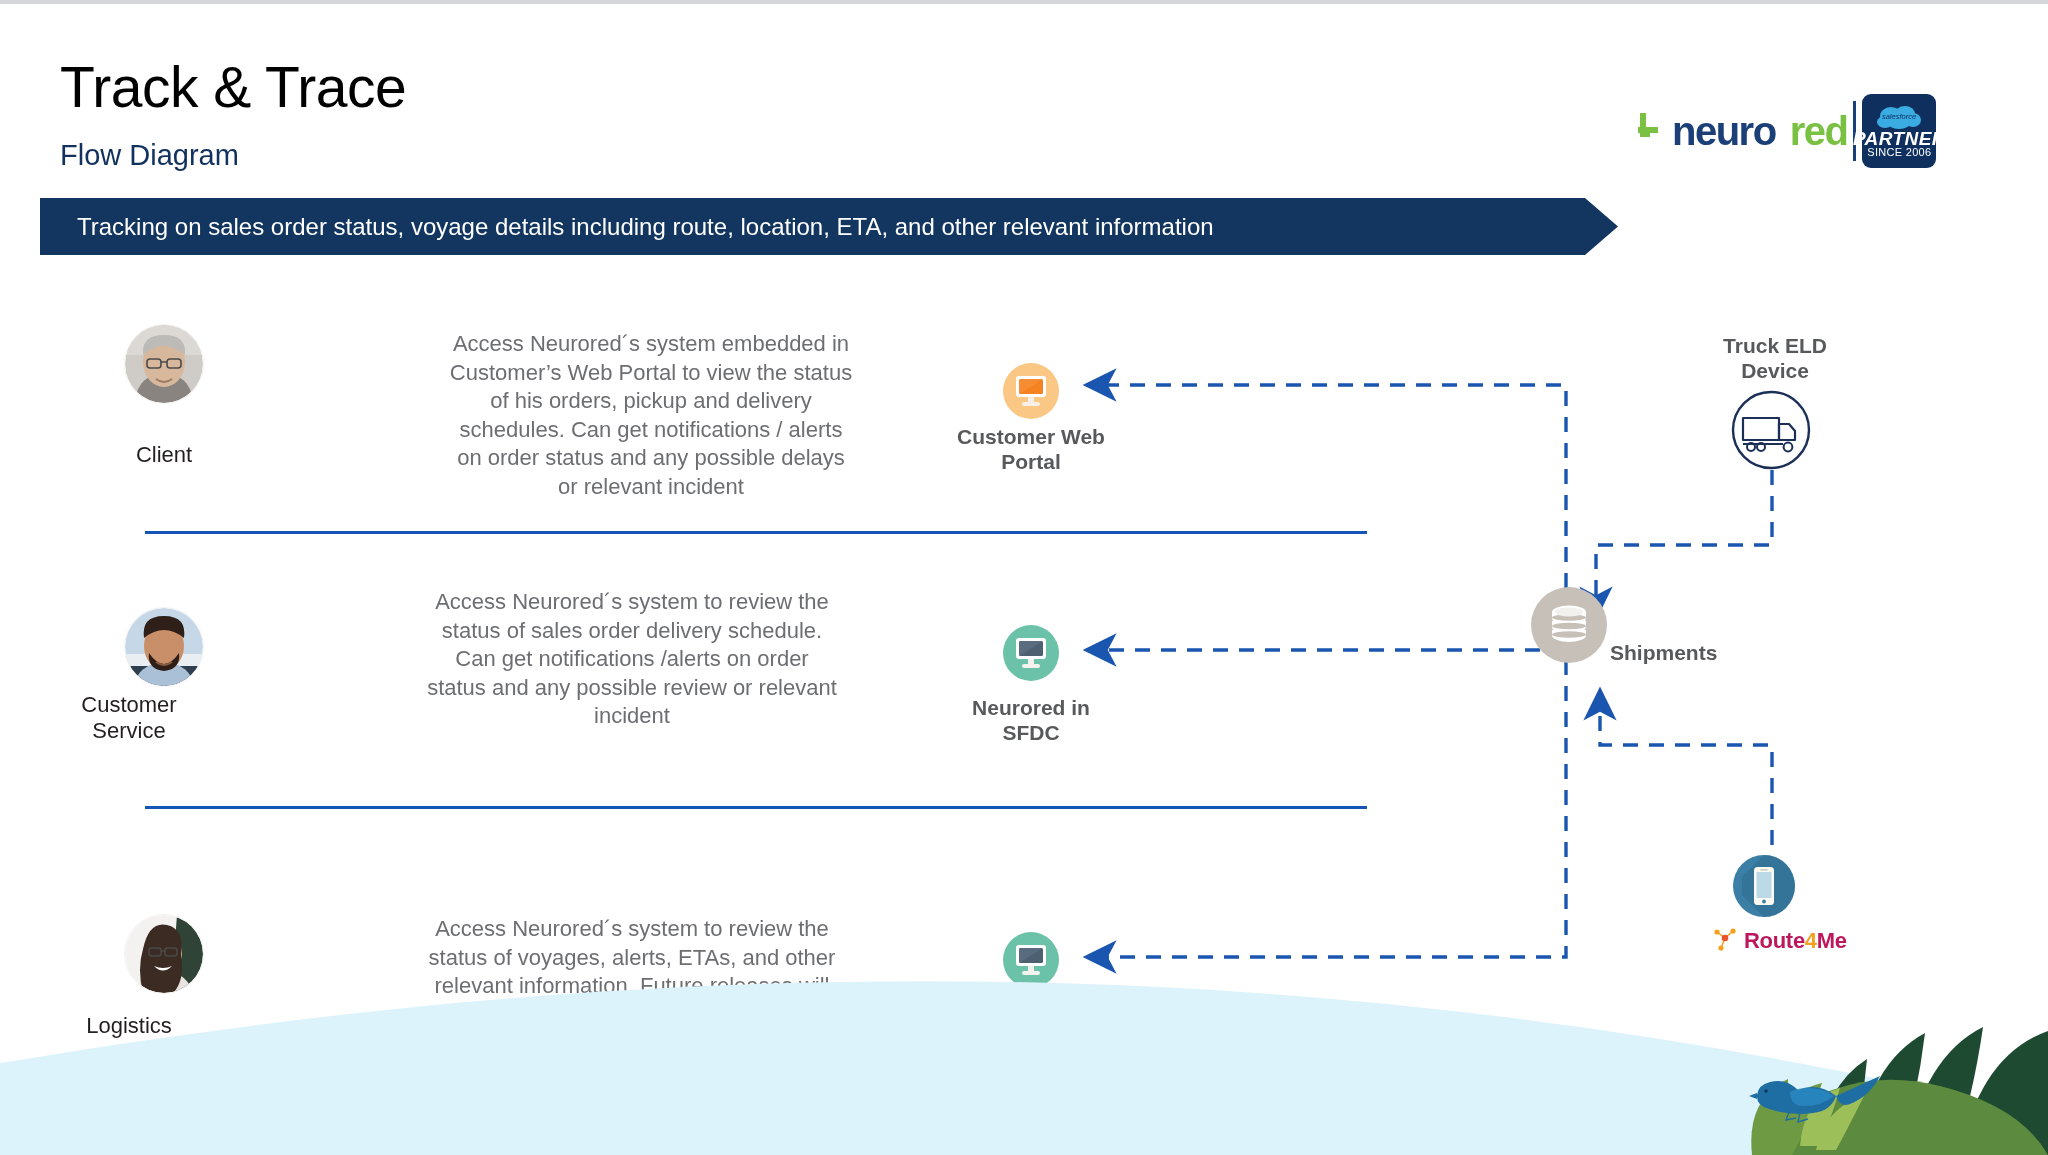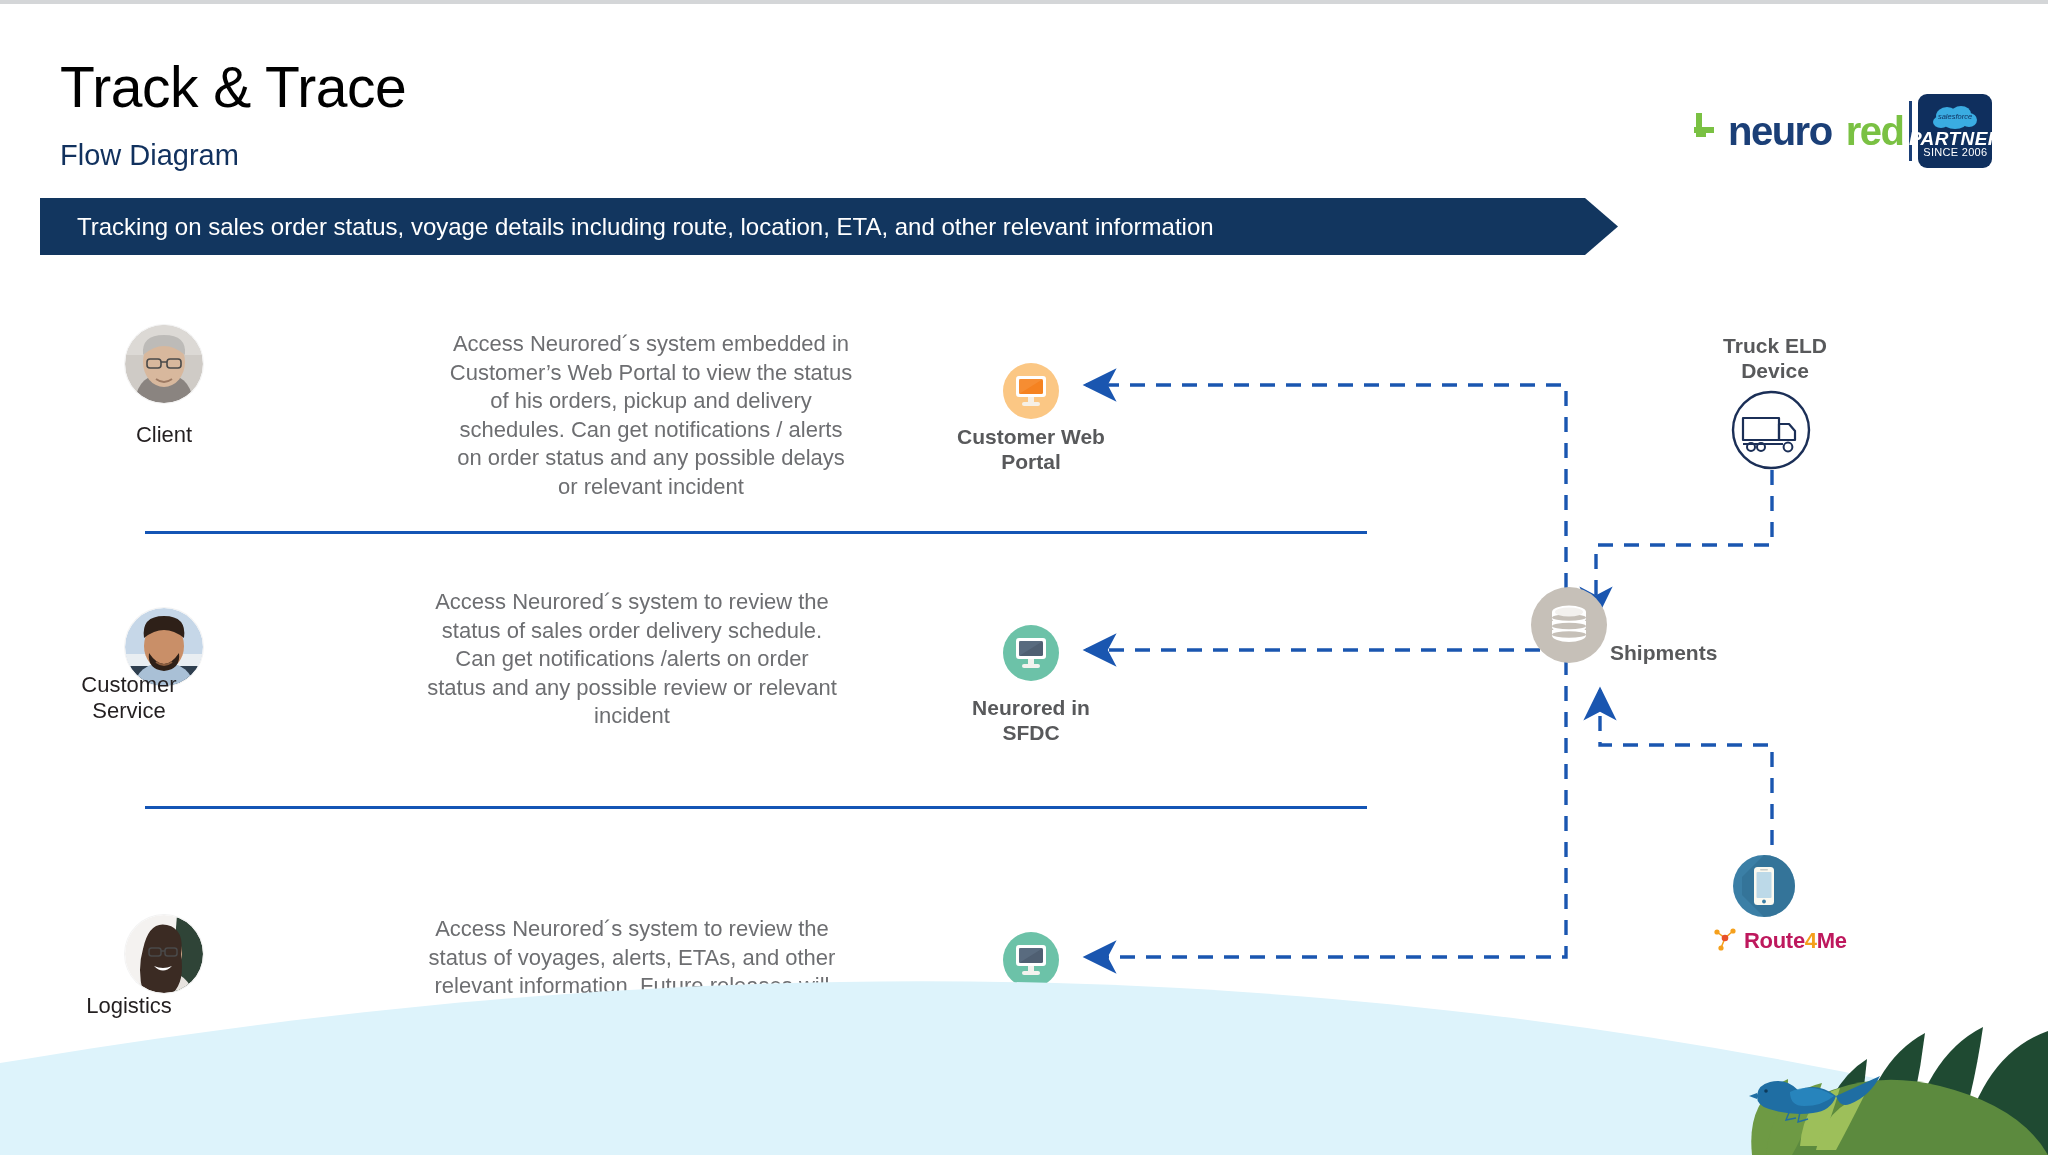--- a/index.html
+++ b/index.html
@@ -19,21 +19,21 @@
     position:absolute;left:60px;top:56px;
     font-size:57px;line-height:62px;color:#000000;font-weight:400;
     letter-spacing:-0.5px;white-space:nowrap;
   }
   .subtitle{
     position:absolute;left:60px;top:138px;
     font-size:29px;line-height:34px;color:#11315e;font-weight:400;white-space:nowrap;
   }
 
   
-  .logo-wrap{position:absolute;left:1692px;top:94px;display:flex;align-items:center;gap:6px;}
+  .logo-wrap{position:absolute;left:1636px;top:94px;display:flex;align-items:center;gap:6px;}
   .logo-neuro{display:flex;align-items:center;font-size:40px;font-weight:700;letter-spacing:-1.5px;}
   .logo-mark{width:34px;height:40px;position:relative;margin-right:2px;}
   .logo-neuro .w-n{color:#1b3f77;}
   .logo-neuro .w-red{color:#7ac143;margin-left:14px;}
   .logo-div{width:3px;height:60px;background:#1b3f77;}
   .sf-badge{
     width:74px;height:74px;border-radius:9px;background:#0f2f5e;
     display:flex;flex-direction:column;align-items:center;justify-content:center;
     color:#fff;
   }
@@ -43,21 +43,21 @@
 
   
   .banner{position:absolute;left:40px;top:198px;width:1578px;height:57px;}
   .banner-text{
     position:absolute;left:20px;top:0;height:57px;display:flex;align-items:center;
     color:#ffffff;font-size:24px;font-weight:400;white-space:nowrap;margin-left:17px;
   }
 
   
   .person-label{
-    position:absolute;text-align:center;color:#231f20;font-size:22px;line-height:26px;font-weight:400;
+    position:absolute;text-align:center;color:#231f20;font-size:22px;line-height:26px;font-weight:400;margin-top:20px;
   }
   .avatar{
     position:absolute;border-radius:50%;overflow:hidden;
     box-shadow:0 0 0 1px rgba(0,0,0,0.05);
   }
   .desc{
     position:absolute;text-align:center;color:#6d6e71;font-size:22px;line-height:28.5px;font-weight:400;
   }
 
   .divider{position:absolute;height:3px;background:#1455b5;}

